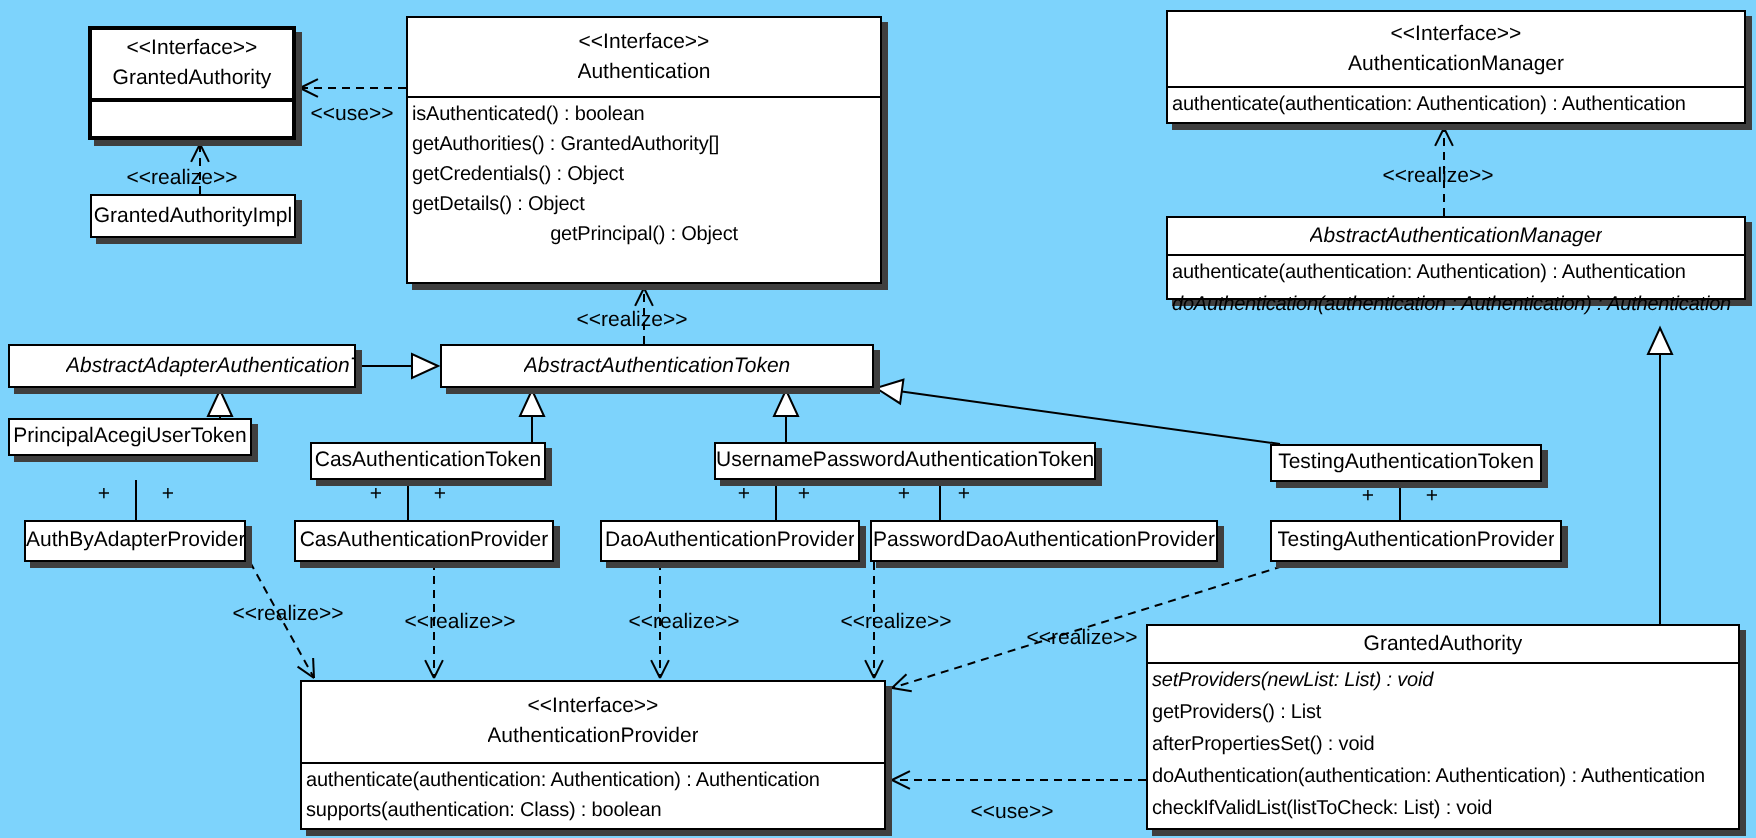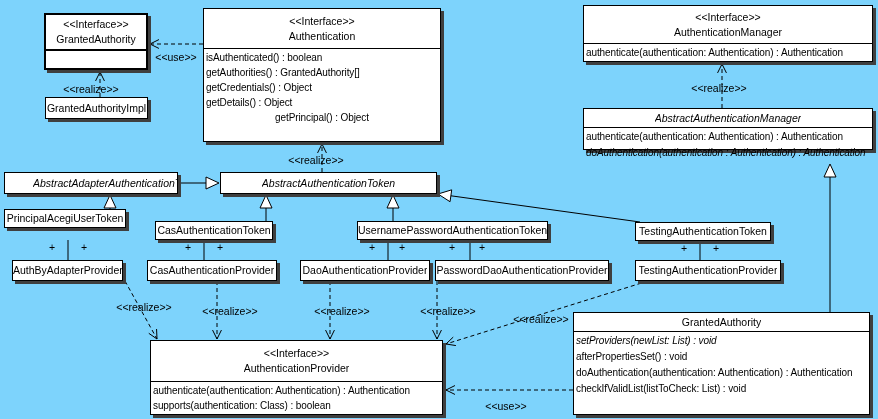--- a/index.html
+++ b/index.html
@@ -221,20 +221,21 @@
         <div class="method" style="line-height: 15px;">authenticate(authentication: Authentication) : Authentication</div>
         <div class="method" style="line-height: 15px;">supports(authentication: Class) : boolean</div>
       </div>
     </div>
     <div class="uml-class" style="left: 573px; top: 312px; width: 297px; height: 103px;">
       <div class="title sep" style="height: 19px;">
         <div class="cname">GrantedAuthority</div>
       </div>
       <div class="methods">
         <div class="method" style="line-height: 16px; font-style: italic;">setProviders(newList: List) : void</div>
+        <div class="method" style="line-height: 16px;">getProviders() : List</div>
         <div class="method" style="line-height: 16px;">afterPropertiesSet() : void</div>
         <div class="method" style="line-height: 16px;">doAuthentication(authentication: Authentication) : Authentication</div>
         <div class="method" style="line-height: 16px;">checkIfValidList(listToCheck: List) : void</div>
       </div>
     </div>
     <span class="edge-label" style="left: 176px; top: 57px;">&lt;&lt;use&gt;&gt;</span>
     <span class="edge-label" style="left: 91px; top: 89px;">&lt;&lt;realize&gt;&gt;</span>
     <span class="edge-label" style="left: 316px; top: 160px;">&lt;&lt;realize&gt;&gt;</span>
     <span class="edge-label" style="left: 719px; top: 88px;">&lt;&lt;realize&gt;&gt;</span>
     <span class="plus-label" style="left: 52px; top: 247px;">+</span>

